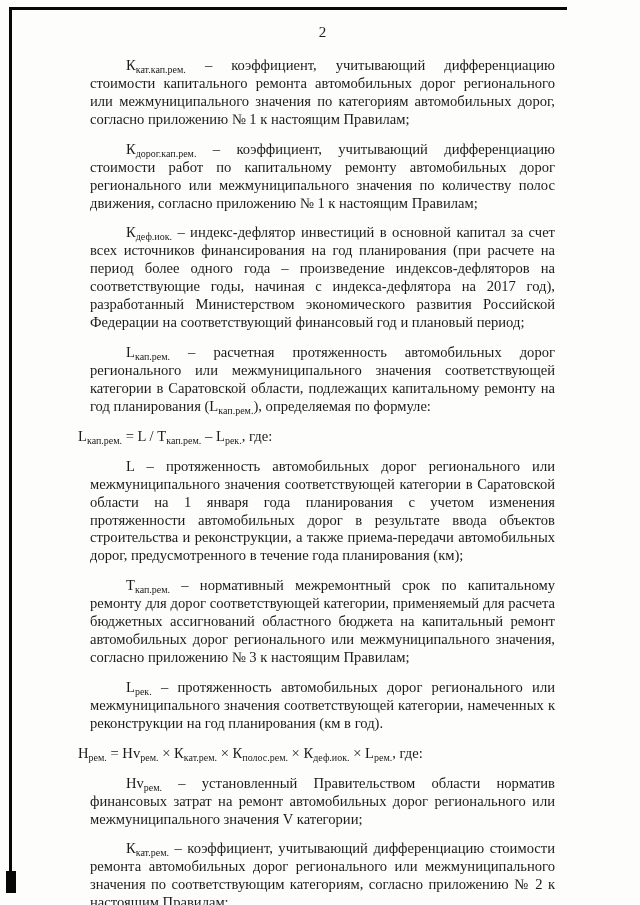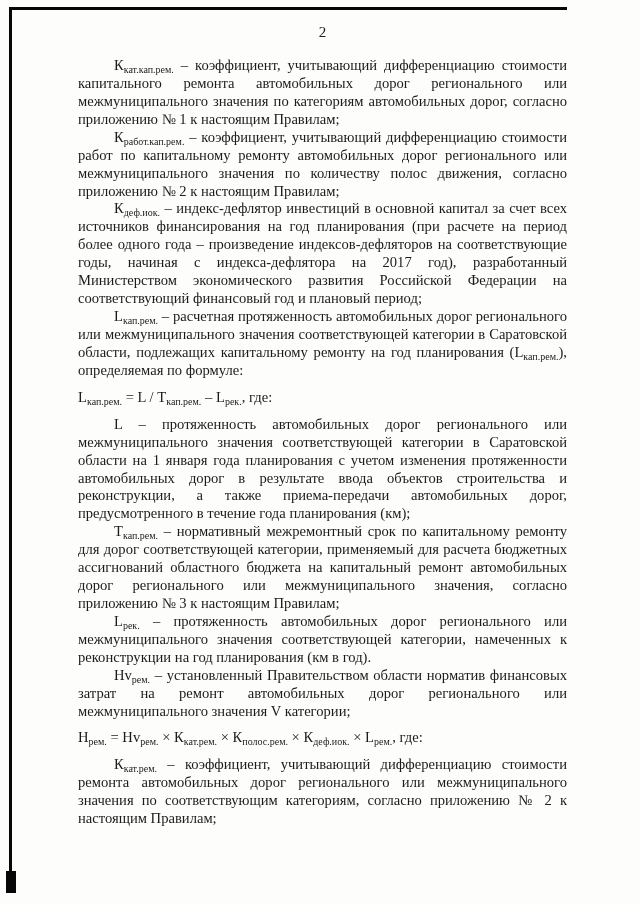--- a/index.html
+++ b/index.html
@@ -31,21 +31,21 @@
   }
   .page-number {
     text-align: center;
     font-size: 15px;
     margin: 0 0 16px 0;
   }
   .para {
     font-size: 14.6px;
     line-height: 17.9px;
     text-align: justify;
-    margin: 0;
+    margin: 12px;
   }
   .para.body { text-indent: 36px; }
   .para.formula {
     text-indent: 0;
     margin: 9px 0 9px 0;
   }
   .sub {
     font-size: 10px;
     line-height: 1;
     vertical-align: -3px;
@@ -56,25 +56,25 @@
 
 <div class="page">
   <div class="scan-edge-top"></div>
   <div class="scan-edge-left"></div>
   <div class="scan-mark"></div>
 
   <div class="content">
     <div class="page-number">2</div>
     <div>
         <div class="para body"><span>К</span><span class="sub">кат.кап.рем.</span><span> – коэффициент, учитывающий дифференциацию стоимости капитального ремонта автомобильных дорог регионального или межмуниципального значения по категориям автомобильных дорог, согласно приложению № 1 к настоящим Правилам;</span></div>
-        <div class="para body"><span>К</span><span class="sub">работ.кап.рем.</span><span> – коэффициент, учитывающий дифференциацию стоимости работ по капитальному ремонту автомобильных дорог регионального или межмуниципального значения по количеству полос движения, согласно приложению № 2 к настоящим Правилам;</span></div>
+        <div class="para body"><span>К</span><span class="sub">дорог.кап.рем.</span><span> – коэффициент, учитывающий дифференциацию стоимости работ по капитальному ремонту автомобильных дорог регионального или межмуниципального значения по количеству полос движения, согласно приложению № 1 к настоящим Правилам;</span></div>
         <div class="para body"><span>К</span><span class="sub">деф.иок.</span><span> – индекс-дефлятор инвестиций в основной капитал за счет всех источников финансирования на год планирования (при расчете на период более одного года – произведение индексов-дефляторов на соответствующие годы, начиная с индекса-дефлятора на 2017 год), разработанный Министерством экономического развития Российской Федерации на соответствующий финансовый год и плановый период;</span></div>
         <div class="para body"><span>L</span><span class="sub">кап.рем.</span><span> – расчетная протяженность автомобильных дорог регионального или межмуниципального значения соответствующей категории в Саратовской области, подлежащих капитальному ремонту на год планирования (L</span><span class="sub">кап.рем.</span><span>), определяемая по формуле:</span></div>
         <div class="para formula"><span>L</span><span class="sub">кап.рем.</span><span> = L / Т</span><span class="sub">кап.рем.</span><span> – L</span><span class="sub">рек.</span><span>, где:</span></div>
         <div class="para body"><span>L – протяженность автомобильных дорог регионального или межмуниципального значения соответствующей категории в Саратовской области на 1 января года планирования с учетом изменения протяженности автомобильных дорог в результате ввода объектов строительства и реконструкции, а также приема-передачи автомобильных дорог, предусмотренного в течение года планирования (км);</span></div>
         <div class="para body"><span>Т</span><span class="sub">кап.рем.</span><span> – нормативный межремонтный срок по капитальному ремонту для дорог соответствующей категории, применяемый для расчета бюджетных ассигнований областного бюджета на капитальный ремонт автомобильных дорог регионального или межмуниципального значения, согласно приложению № 3 к настоящим Правилам;</span></div>
         <div class="para body"><span>L</span><span class="sub">рек.</span><span> – протяженность автомобильных дорог регионального или межмуниципального значения соответствующей категории, намеченных к реконструкции на год планирования (км в год).</span></div>
+        <div class="para formula"><span>Н</span><span class="sub">рем.</span><span> = Нv</span><span class="sub">рем.</span><span> × К</span><span class="sub">кат.рем.</span><span> × К</span><span class="sub">полос.рем.</span><span> × К</span><span class="sub">деф.иок.</span><span> × L</span><span class="sub">рем.</span><span>, где:</span></div>
         <div class="para body"><span>Нv</span><span class="sub">рем.</span><span> – установленный Правительством области норматив финансовых затрат на ремонт автомобильных дорог регионального или межмуниципального значения V категории;</span></div>
-        <div class="para formula"><span>Н</span><span class="sub">рем.</span><span> = Нv</span><span class="sub">рем.</span><span> × К</span><span class="sub">кат.рем.</span><span> × К</span><span class="sub">полос.рем.</span><span> × К</span><span class="sub">деф.иок.</span><span> × L</span><span class="sub">рем.</span><span>, где:</span></div>
         <div class="para body"><span>К</span><span class="sub">кат.рем.</span><span> – коэффициент, учитывающий дифференциацию стоимости ремонта автомобильных дорог регионального или межмуниципального значения по соответствующим категориям, согласно приложению № 2 к настоящим Правилам;</span></div>
       </div>
   </div>
 </div>
 
 </body></html>

